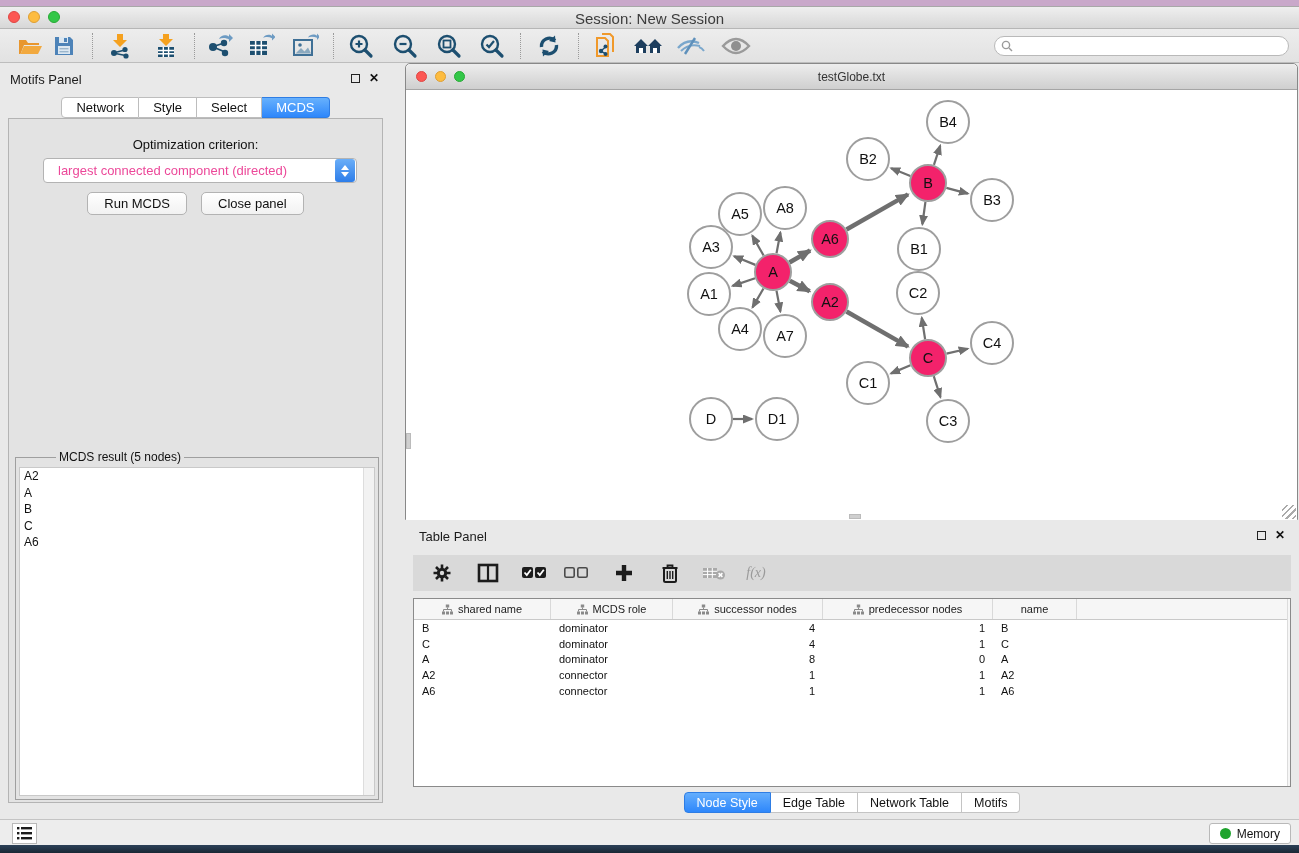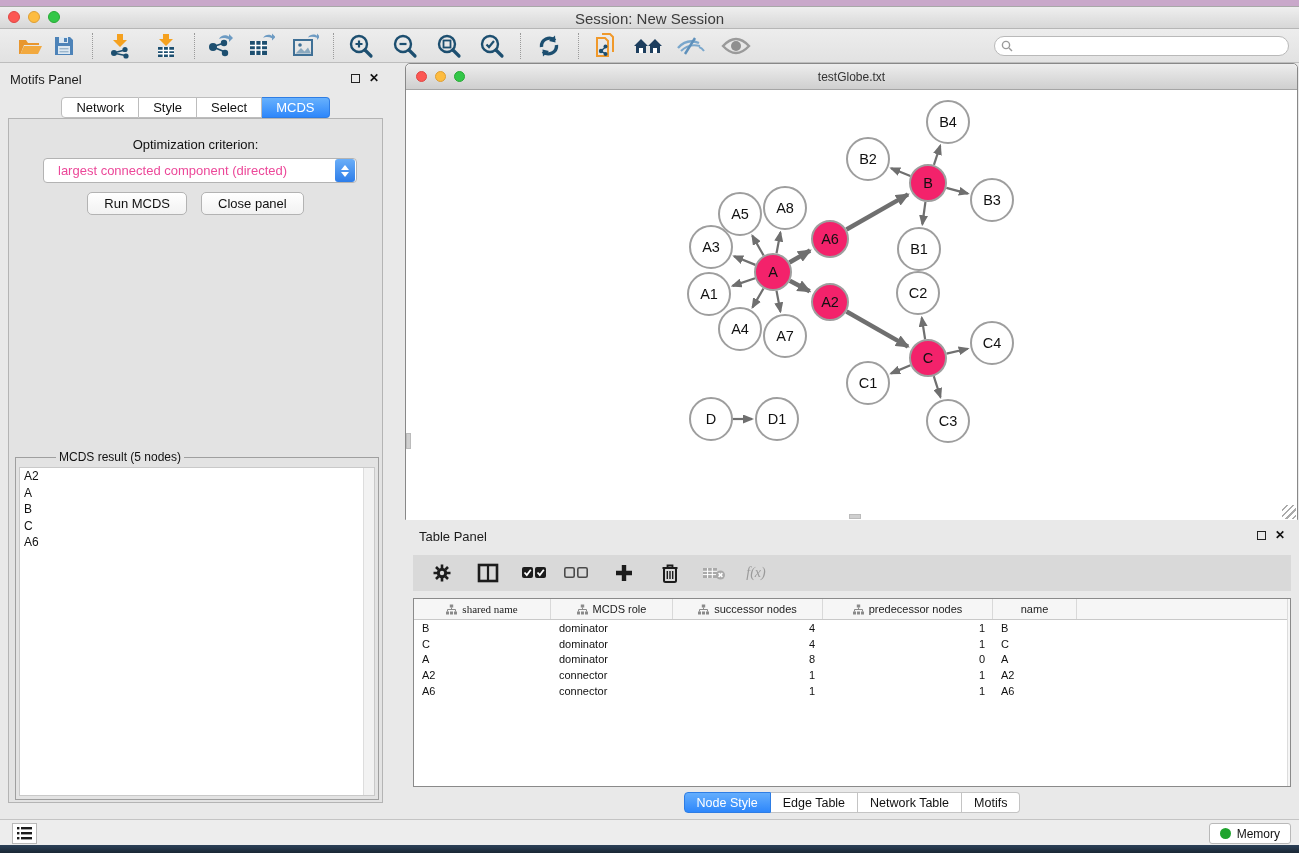--- a/index.html
+++ b/index.html
@@ -490,21 +490,21 @@
                 <path d="M16.6 8.1 L20.4 11.9 M20.4 8.1 L16.6 11.9" stroke="#fff" stroke-width="1.5"></path>
               </svg>
           </div>
           <div class="tp-ico">
             <span class="fx">f(x)</span>
           </div>
         </div>
 
         <div class="tbl">
           <div class="thead">
-              <div class="th" style="width: 137px; font-family: Liberation Serif, serif;">
+              <div class="th" style="width: 137px;">
                 <svg width="11" height="11" viewBox="0 0 11 11">
                   <g fill="#8a8a8a">
                     <rect x="3.8" y="0.5" width="3.4" height="3"></rect>
                     <rect x="0" y="7.5" width="3" height="3"></rect>
                     <rect x="4" y="7.5" width="3" height="3"></rect>
                     <rect x="8" y="7.5" width="3" height="3"></rect>
                   </g>
                   <path d="M5.5 3.5 V5.5 M1.5 7.5 V5.5 H9.5 V7.5" stroke="#8a8a8a" stroke-width="1" fill="none"></path>
                 </svg>
                 <span>shared name</span>

